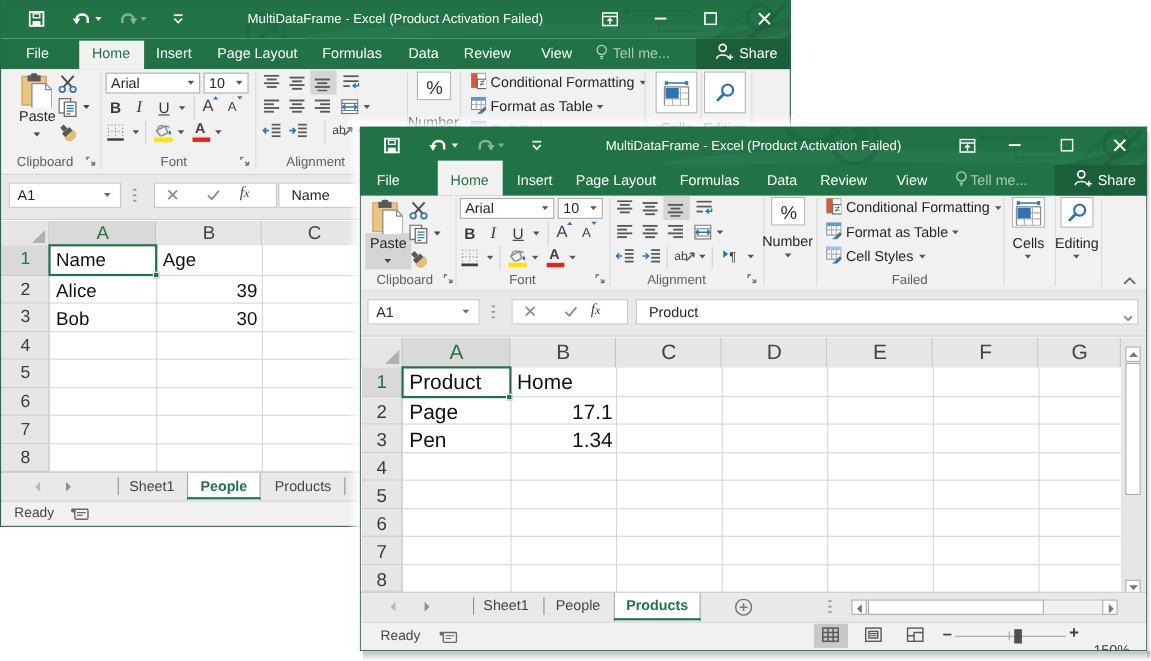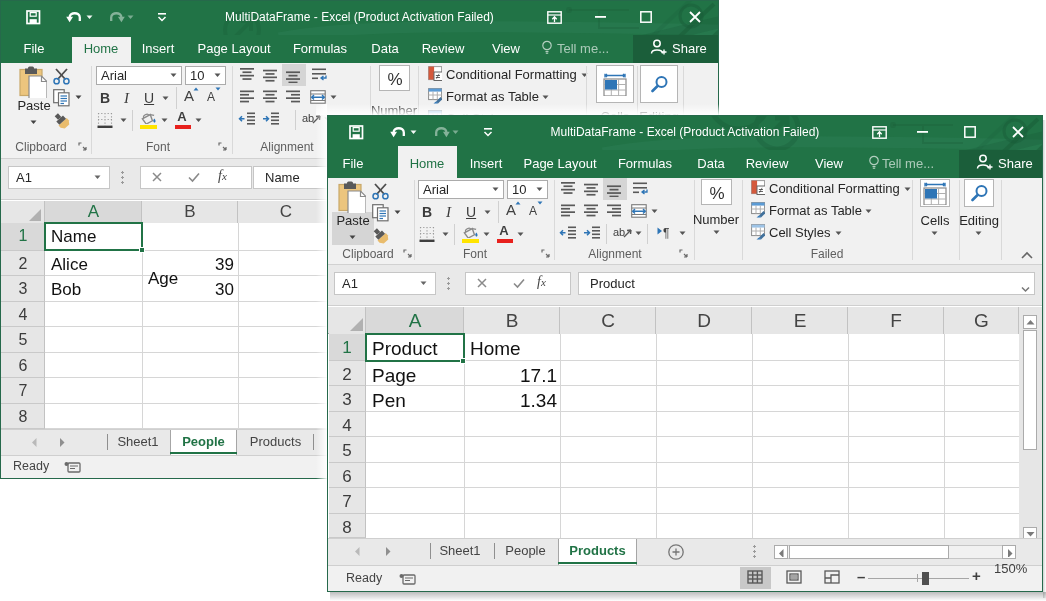--- a/index.html
+++ b/index.html
@@ -407,21 +407,21 @@
     <div class="abs" style="left:430px;top:223px;width:1px;height:206px;background:#d6d6d6;"></div>
     <div class="abs" style="left:45px;top:250px;width:674px;height:1px;background:#d6d6d6;"></div>
     <div class="abs" style="left:45px;top:275.4px;width:674px;height:1px;background:#d6d6d6;"></div>
     <div class="abs" style="left:45px;top:300.9px;width:674px;height:1px;background:#d6d6d6;"></div>
     <div class="abs" style="left:45px;top:326.3px;width:674px;height:1px;background:#d6d6d6;"></div>
     <div class="abs" style="left:45px;top:351.8px;width:674px;height:1px;background:#d6d6d6;"></div>
     <div class="abs" style="left:45px;top:377.2px;width:674px;height:1px;background:#d6d6d6;"></div>
     <div class="abs" style="left:45px;top:402.6px;width:674px;height:1px;background:#d6d6d6;"></div>
     <div class="abs" style="left:45px;top:428px;width:674px;height:1px;background:#d6d6d6;"></div>
     <div class="abs nw" style="left:51px;top:227px;font-size:17px;color:#111;">Name</div>
-    <div class="abs nw" style="left:148px;top:227px;font-size:17px;color:#111;margin-top:42px;">Age</div>
+    <div class="abs nw" style="left:148px;top:227px;font-size:17px;color:#111;">Age</div>
     <div class="abs nw" style="left:51px;top:255px;font-size:17px;color:#111;">Alice</div>
     <div class="abs nw" style="left:142px;top:255px;width:92px;text-align:right;font-size:17px;color:#111;">39</div>
     <div class="abs nw" style="left:51px;top:280.4px;font-size:17px;color:#111;">Bob</div>
     <div class="abs nw" style="left:142px;top:280.4px;width:92px;text-align:right;font-size:17px;color:#111;">30</div>
     <div class="abs" style="left:44px;top:222px;width:99px;height:29px;border:2px solid #217346;background:transparent;"></div>
     <div class="abs" style="left:139px;top:247px;width:6px;height:6px;background:#217346;border:1px solid #fff;"></div>
     <div class="abs" style="left:0px;top:429px;width:719px;height:26px;background:#e9e9e9;border-top:1px solid #cfcfcf;"></div>
     <svg class="abs" style="left:30px;top:437px;" width="9" height="11">
       <path d="M6.5 1 L2 5.5 L6.5 10 Z" fill="#b9b9b9"></path>
     </svg>
@@ -968,15 +968,15 @@
       <g stroke="#595959" stroke-width="1.3" fill="none">
         <rect x="1" y="1" width="14" height="12"></rect>
         <path d="M1 8 h6 v5 M7 8 v-3 h8"></path>
       </g>
     </svg>
     <div class="abs nw" style="left:530px;top:453px;font-size:15px;color:#3f3f3f;font-weight:bold;">–</div>
     <div class="abs" style="left:541px;top:463px;width:101px;height:1px;background:#a6a6a6;"></div>
     <div class="abs" style="left:590px;top:459px;width:1px;height:8px;background:#a6a6a6;"></div>
     <div class="abs" style="left:595px;top:457px;width:7px;height:13px;background:#505050;"></div>
     <div class="abs nw" style="left:645px;top:452px;font-size:15px;color:#3f3f3f;font-weight:bold;">+</div>
-    <div class="abs nw" style="left:667px;top:446px;font-size:13px;color:#3f3f3f;">150%</div>
+    <div class="abs nw" style="left:667px;top:468px;font-size:13px;color:#3f3f3f;">150%</div>
     <div class="wb"></div>
 </div>
 
 </body></html>

